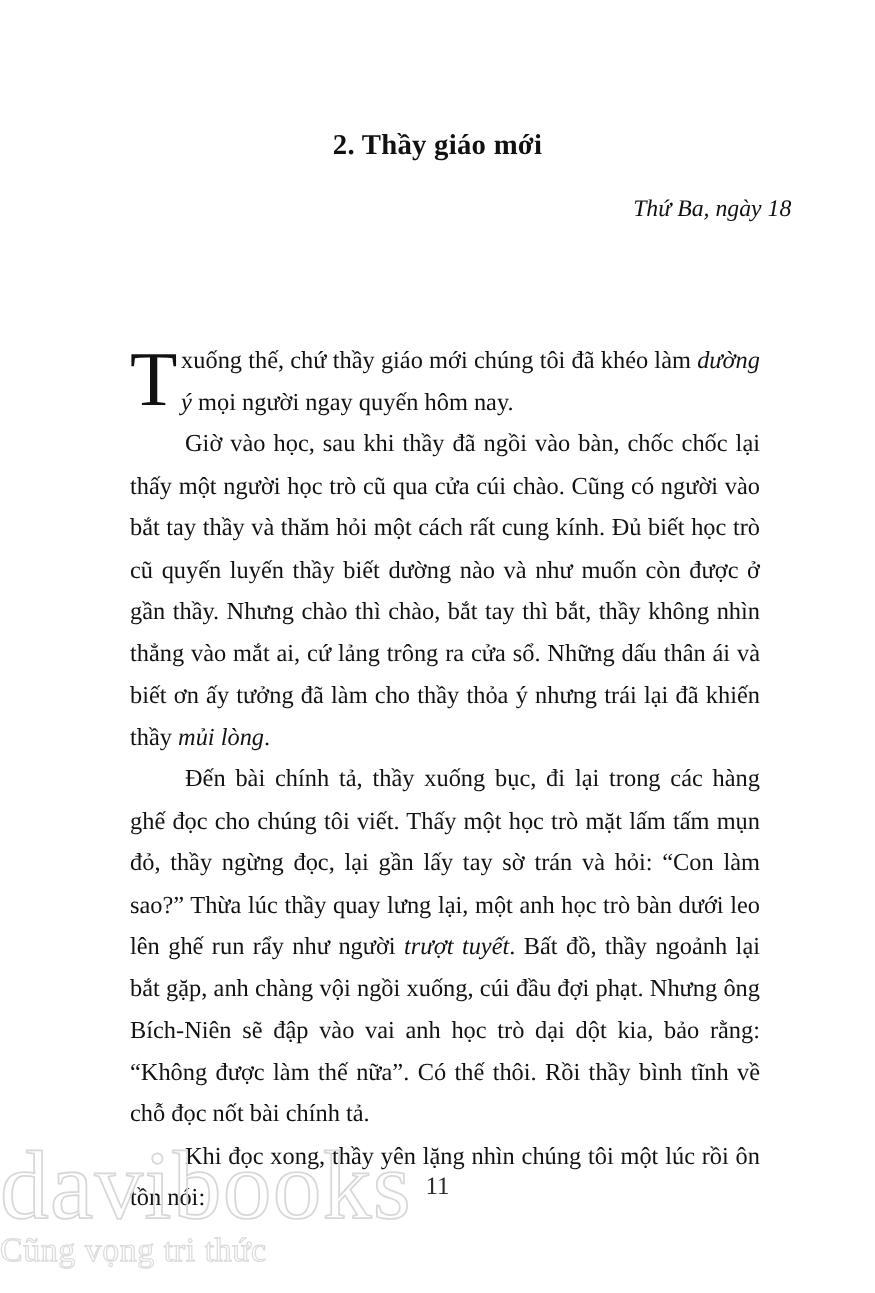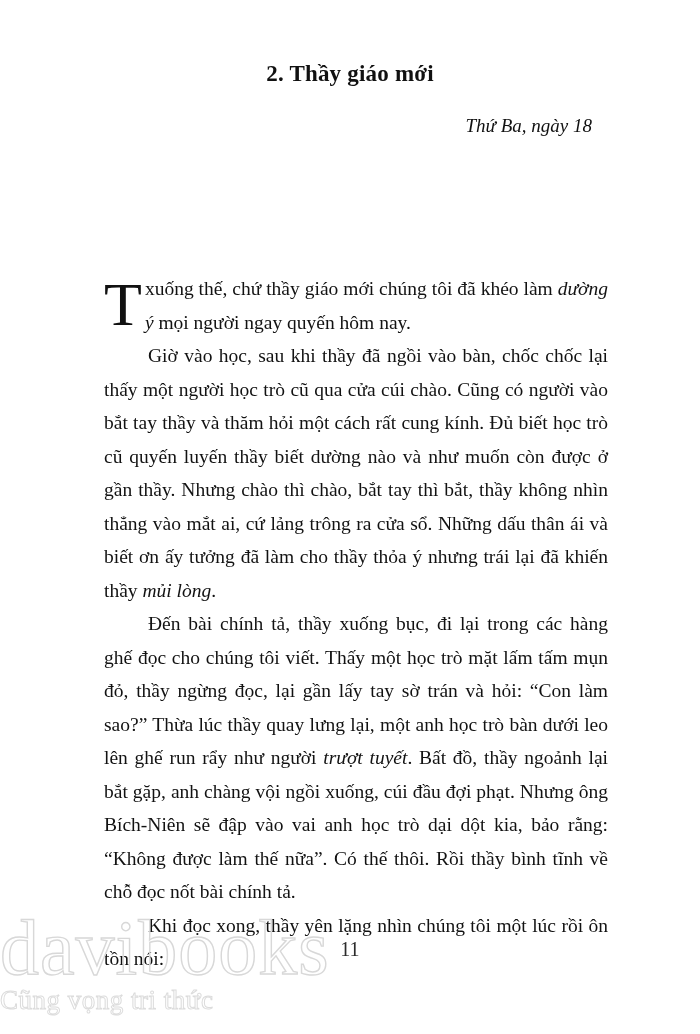--- a/index.html
+++ b/index.html
@@ -21,31 +21,31 @@
     inset: 0;
     padding: 0;
   }
 
   .chapter-title {
     text-align: center;
     font-size: 23px;
     font-weight: bold;
     letter-spacing: 0.2px;
     margin: 0;
-    padding-top: 61px;
+    padding-top: 103px;
     color: #111;
   }
 
   .dateline {
     text-align: right;
     font-style: italic;
     font-size: 19px;
     margin: 0;
     padding-top: 28px;
-    padding-right: 108px;
+    padding-right: 67px;
     color: #111;
   }
 
   .body-text {
     position: absolute;
     left: 104px;
     right: 92px;
     top: 272px;
   }
 

